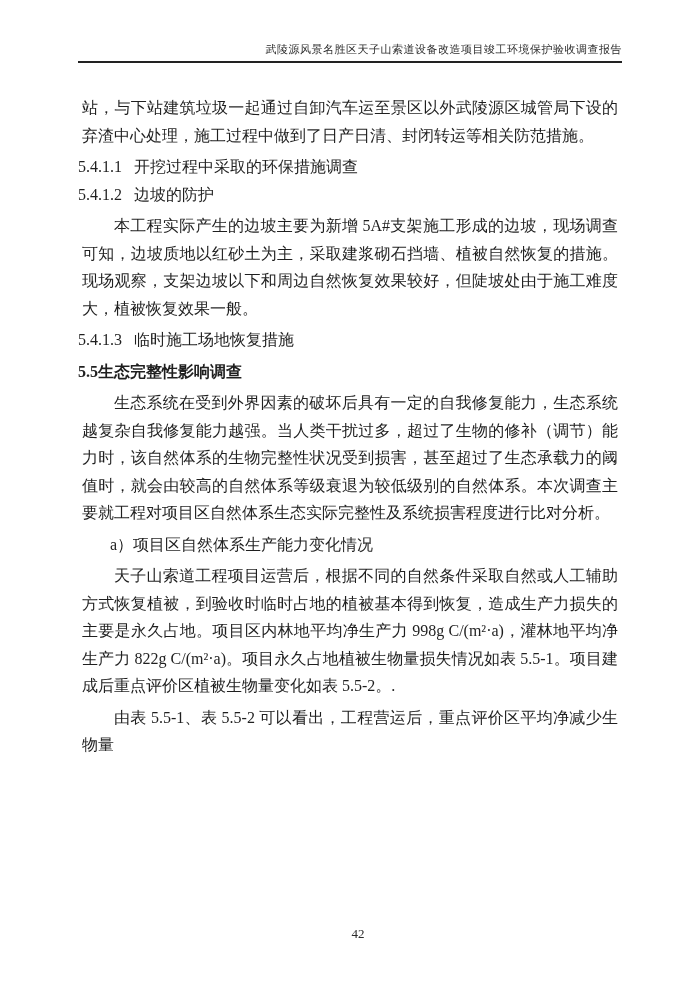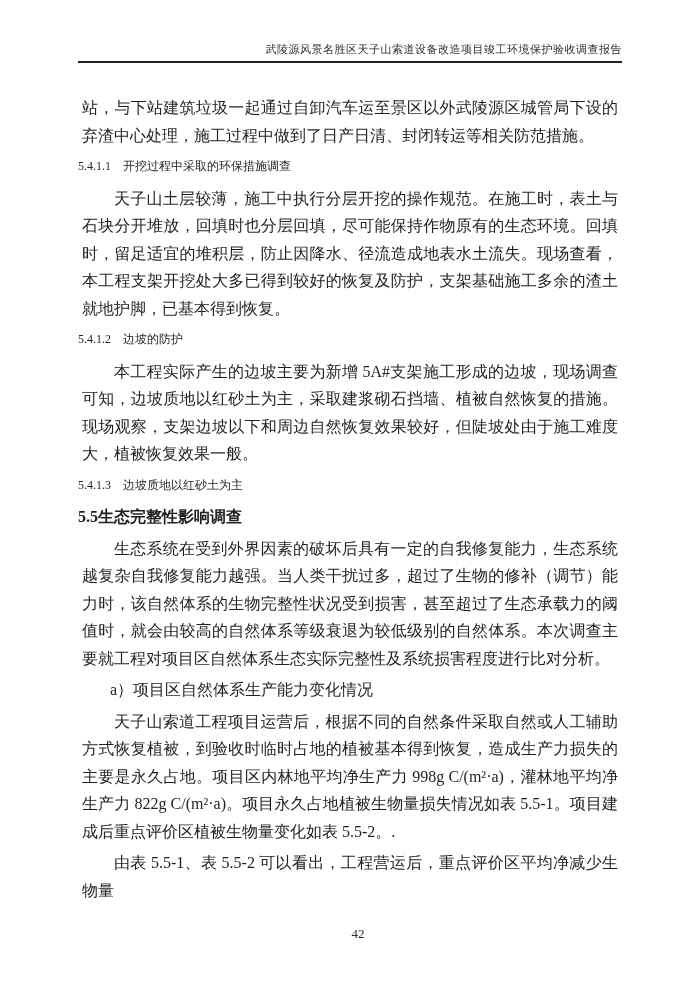--- a/index.html
+++ b/index.html
@@ -28,21 +28,21 @@
   }
   .body {
     margin: 19px 78px 0 78px;
     font-size: 16px;
     line-height: 27.5px;
     text-align: justify;
     text-justify: inter-ideograph;
   }
   .para { margin: 4px; text-indent: 2em; }
   .para.noindent { text-indent: 0; }
-  .h3 { margin: 0; font-weight: normal; font-size: 12px; line-height: 27.5px; }
+  .h3 { margin: 0; font-weight: normal; font-size: 16px; line-height: 27.5px; }
   .h3 .hnum { margin-right: 12px; }
   .h2 {
     margin: 4px 0 0 0;
     font-weight: bold;
     font-size: 16px;
     line-height: 27.5px;
     font-family: "Liberation Sans", "DejaVu Sans", sans-serif;
   }
   .h2 .hnum {
     font-family: "Liberation Serif", "DejaVu Serif", serif;
@@ -69,30 +69,29 @@
   </div>
 
   <div class="body">
 
     <p class="para noindent">站，与下站建筑垃圾一起通过自卸汽车运至景区以外武陵源区城管局下设的弃渣中心处理，施工过程中做到了日产日清、封闭转运等相关防范措施。</p>
 
     <h3 class="h3">
       <span class="hnum">5.4.1.1</span><span class="htitle">开挖过程中采取的环保措施调查</span>
     </h3>
 
-    <p class="para">天子山土层较薄，施工中执行分层开挖的操作规范。在施工时，表土与石块分开堆放，回填时也分层回填，尽可能保持作物原有的生态环境。回填时，留足适宜的堆积层，防止因降水、径流造成地表水土流失。现场查看，本工程支架开挖处大多已得到较好的恢复及防护，支架基础施工多余的渣土就地护脚，已基本得到恢复。</p>
 
     <h3 class="h3">
       <span class="hnum">5.4.1.2</span><span class="htitle">边坡的防护</span>
     </h3>
 
     <p class="para">本工程实际产生的边坡主要为新增 5A#支架施工形成的边坡，现场调查可知，边坡质地以红砂土为主，采取建浆砌石挡墙、植被自然恢复的措施。现场观察，支架边坡以下和周边自然恢复效果较好，但陡坡处由于施工难度大，植被恢复效果一般。</p>
 
     <h3 class="h3">
-      <span class="hnum">5.4.1.3</span><span class="htitle">边坡质地以红砂土为主</span>
+      <span class="hnum">5.4.1.3</span><span class="htitle">临时施工场地恢复措施</span>
     </h3>
 
 
     <h2 class="h2">
       <span class="hnum">5.5</span><span class="htitle">生态完整性影响调查</span>
     </h2>
 
     <p class="para">生态系统在受到外界因素的破坏后具有一定的自我修复能力，生态系统越复杂自我修复能力越强。当人类干扰过多，超过了生物的修补（调节）能力时，该自然体系的生物完整性状况受到损害，甚至超过了生态承载力的阈值时，就会由较高的自然体系等级衰退为较低级别的自然体系。本次调查主要就工程对项目区自然体系生态实际完整性及系统损害程度进行比对分析。</p>
 
     <p class="sub-item">a）项目区自然体系生产能力变化情况</p>

